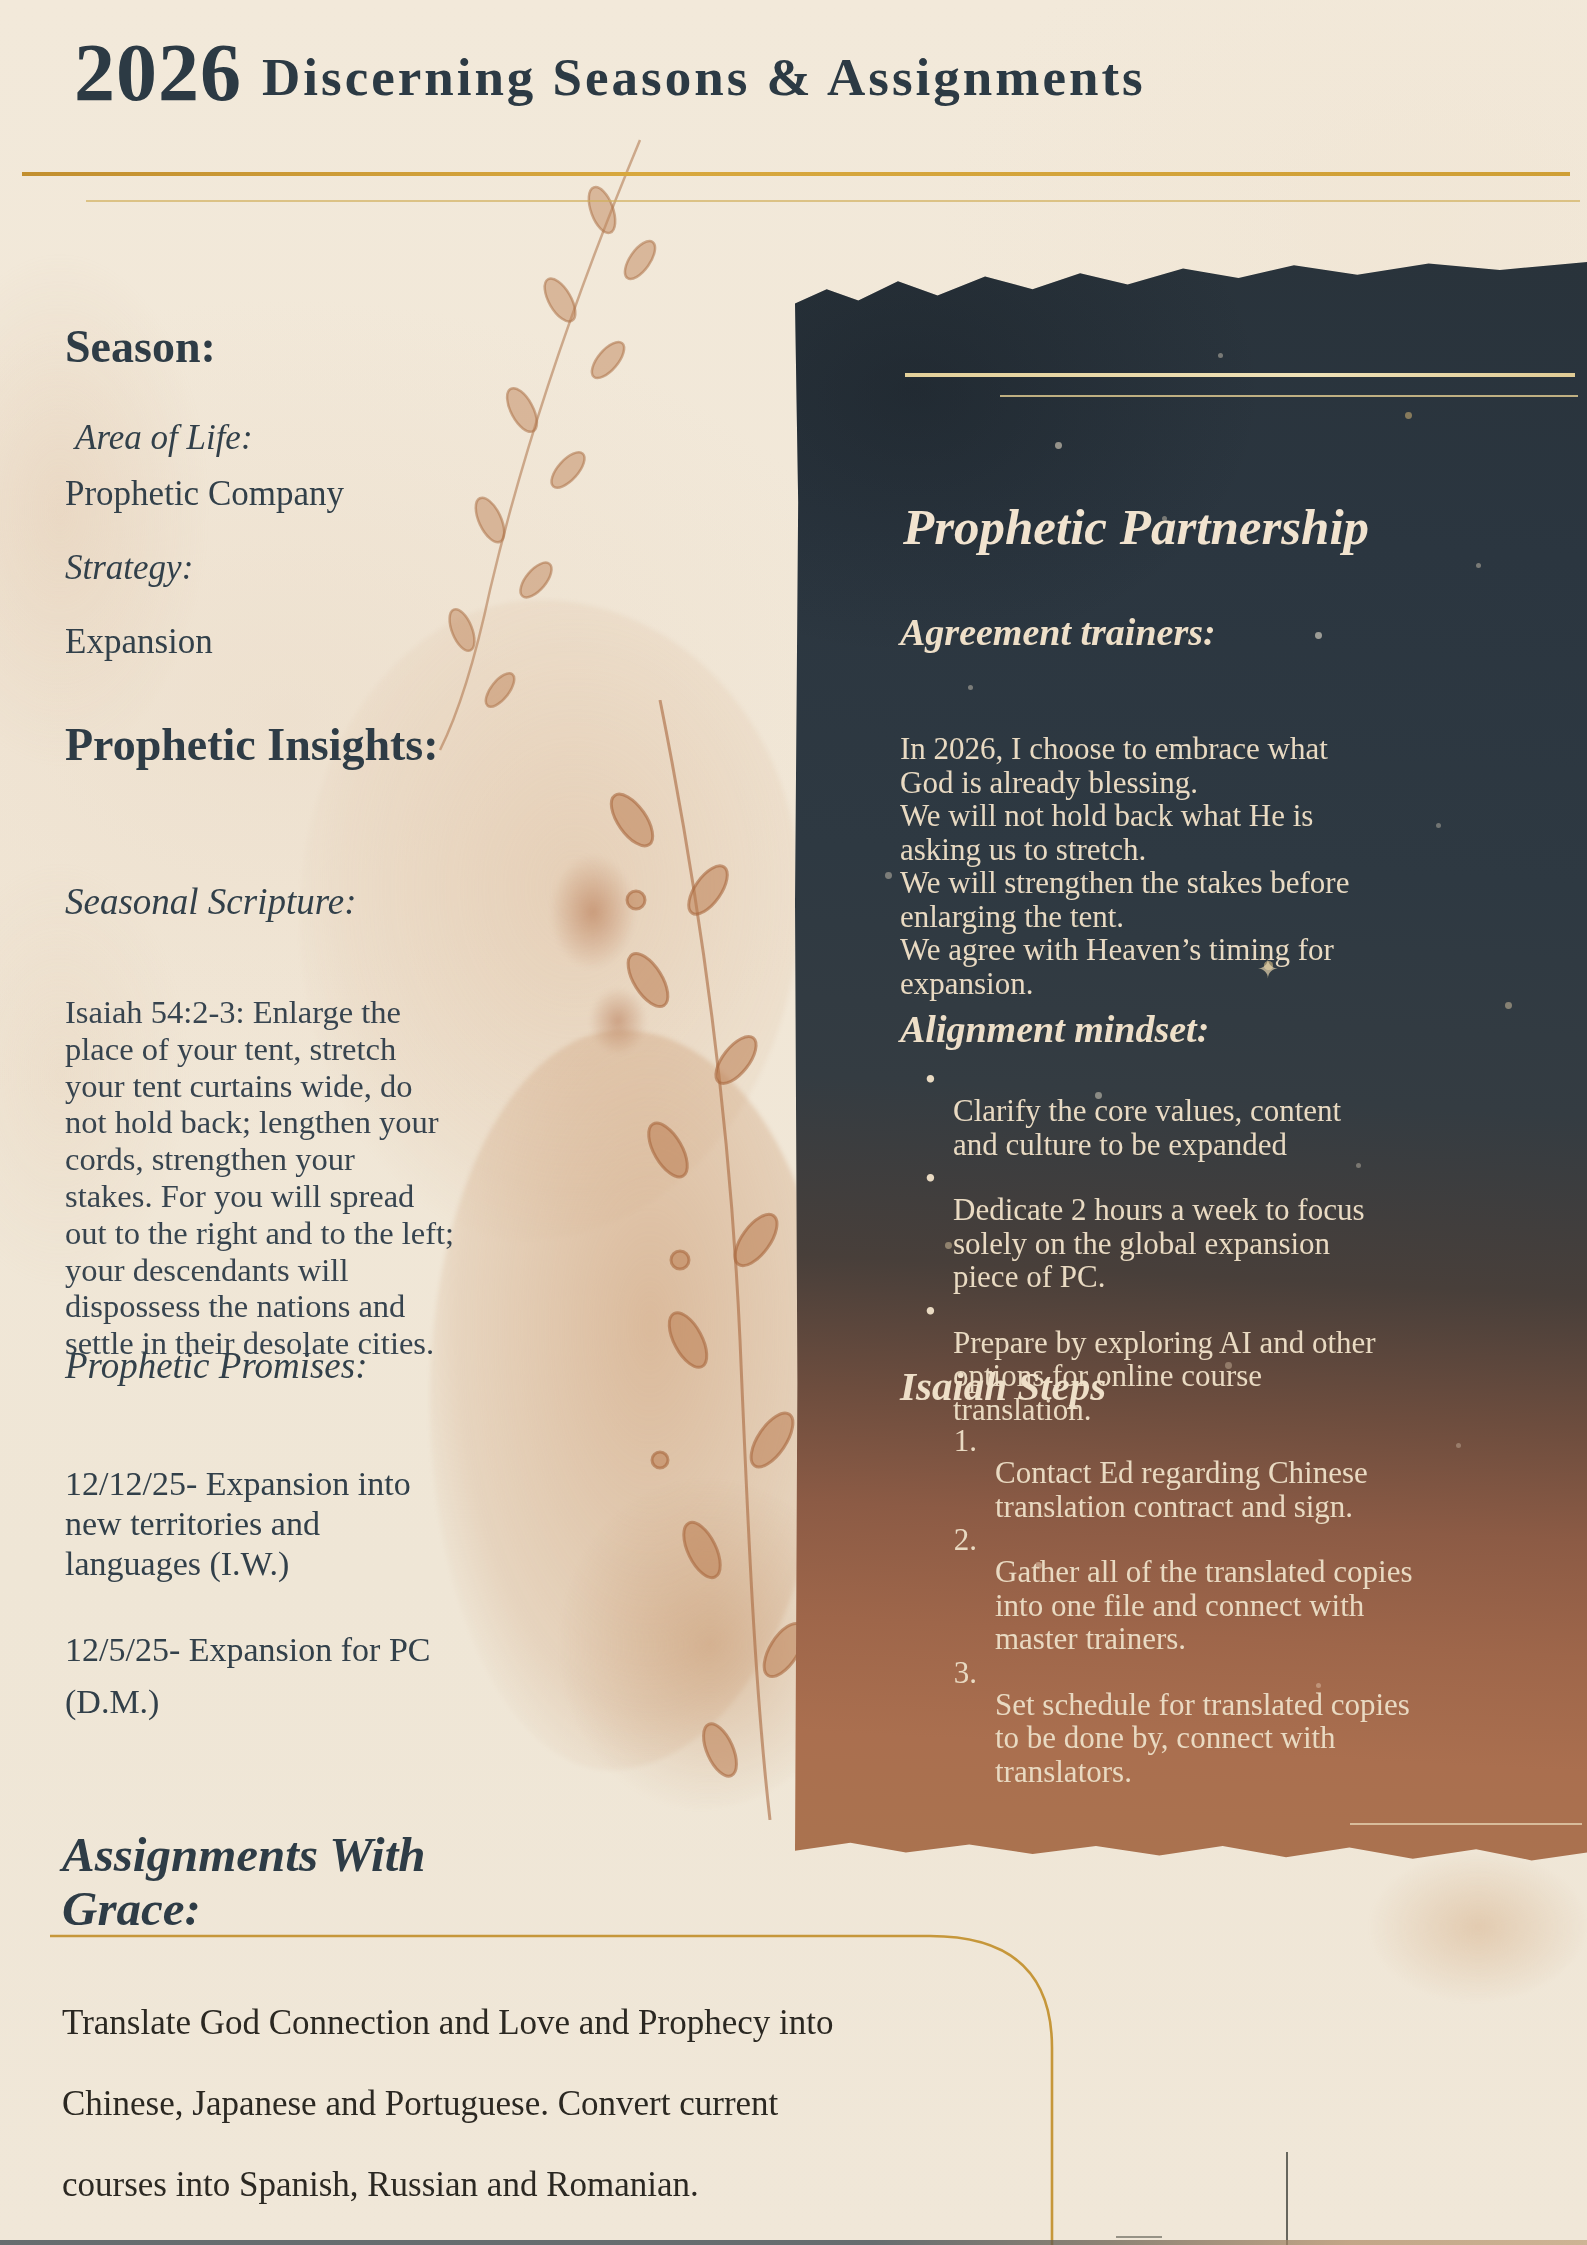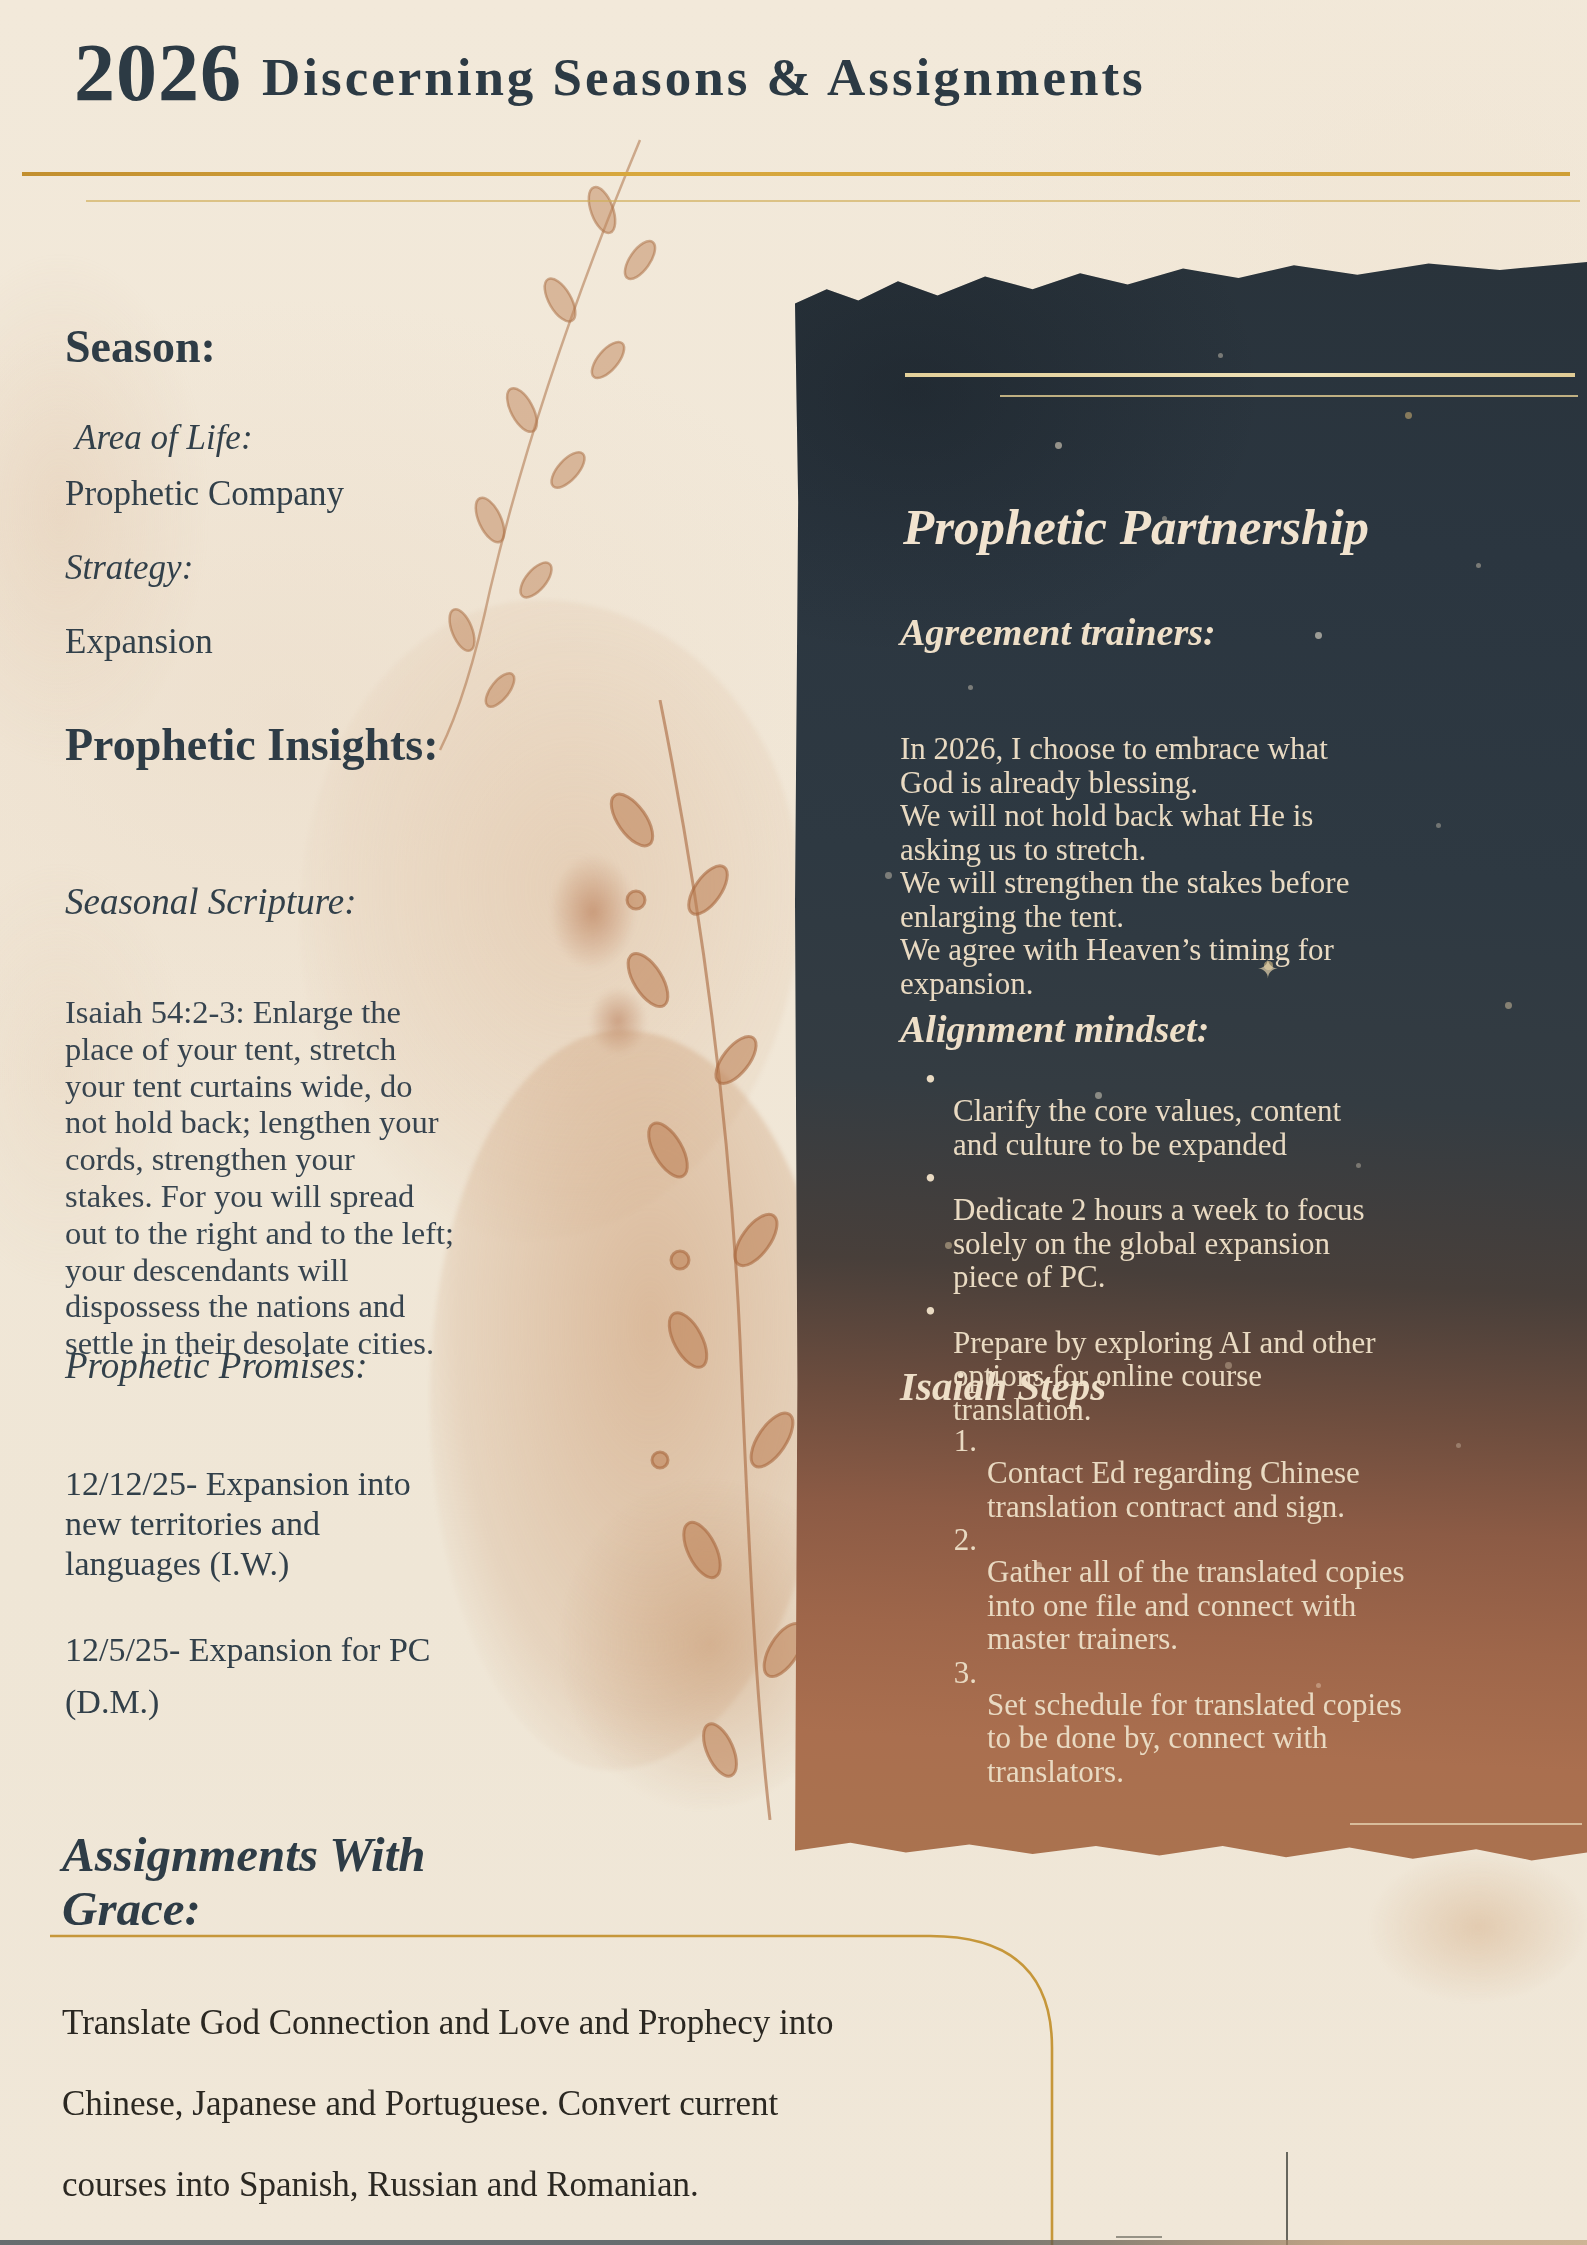--- a/index.html
+++ b/index.html
@@ -60,21 +60,21 @@
   .p-agree-lab{left:105px; top:348px;}
   .p-agree-txt{left:105px; top:438px; width:660px; font-size:31px; line-height:33.5px; color:#e9dac2;}
   .p-mind-lab{left:105px; top:745px;}
   .p-list{left:130px; width:640px; font-size:31px; line-height:33.5px; color:#e9dac2;}
   .mind-list{top:800px;}
   .b-item{display:flex; gap:14px;}
   .b-item .dot{width:14px; flex:none; padding-top:1px;}
   .b-item .txt{flex:1;}
   .p-act-lab{left:105px; top:1100px; font-size:41px;}
   .act-list{top:1162px; left:140px; counter-reset:step;}
-  .n-item{display:flex; gap:10px; counter-increment:step;}
+  .n-item{display:flex; gap:18px; counter-increment:step;}
   .n-item .num{flex:none; width:42px; text-align:right;}
   .n-item .num::before{content:counter(step) ".";}
   .n-item .txt{flex:1;}
   .p-bot-line{left:555px; top:1561px; width:232px; height:2px; background:#e4cfae; opacity:.8;}
   .p-specks{left:0; top:0; width:3px; height:3px; border-radius:50%; background:transparent;
     box-shadow:
       262px 182px 0 2px rgba(240,228,205,.55), 424px 92px 0 1px rgba(240,228,205,.4),
       612px 152px 0 2px rgba(226,192,122,.5), 174px 424px 0 1px rgba(240,228,205,.4),
       522px 372px 0 2px rgba(250,240,220,.55), 682px 302px 0 1px rgba(240,225,200,.4),
       92px 612px 0 2px rgba(240,228,205,.4), 472px 702px 0 3px rgba(232,202,142,.55),

